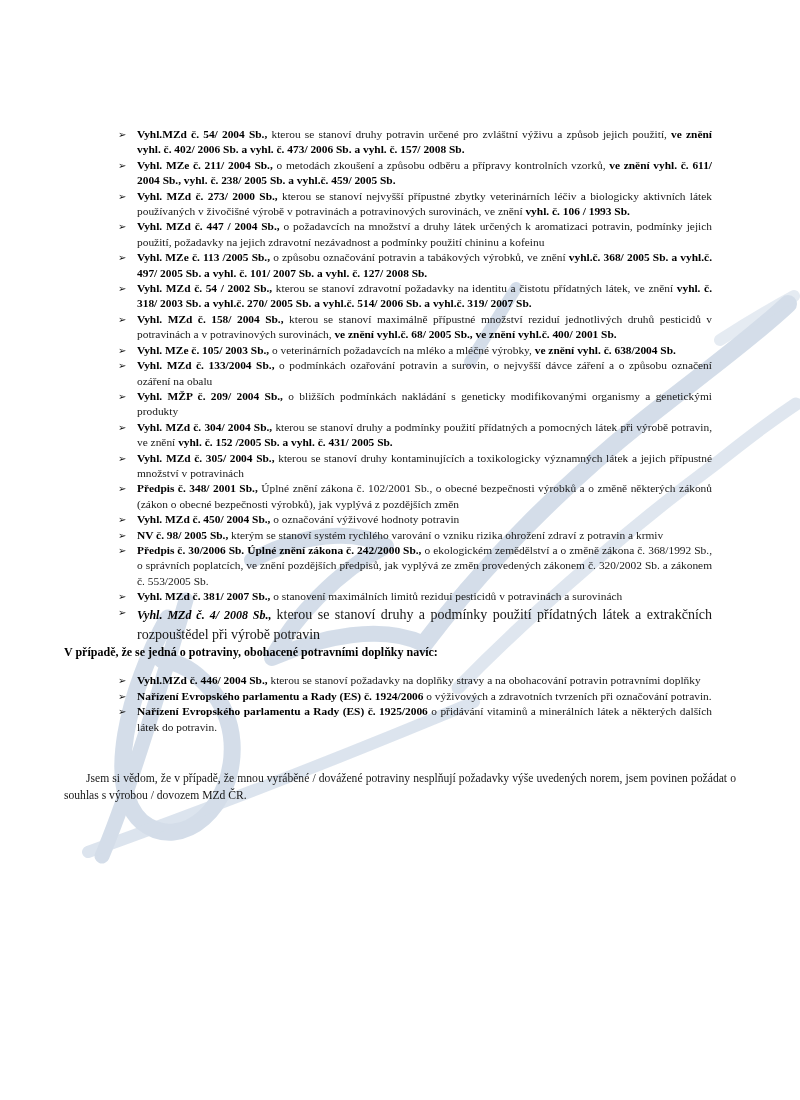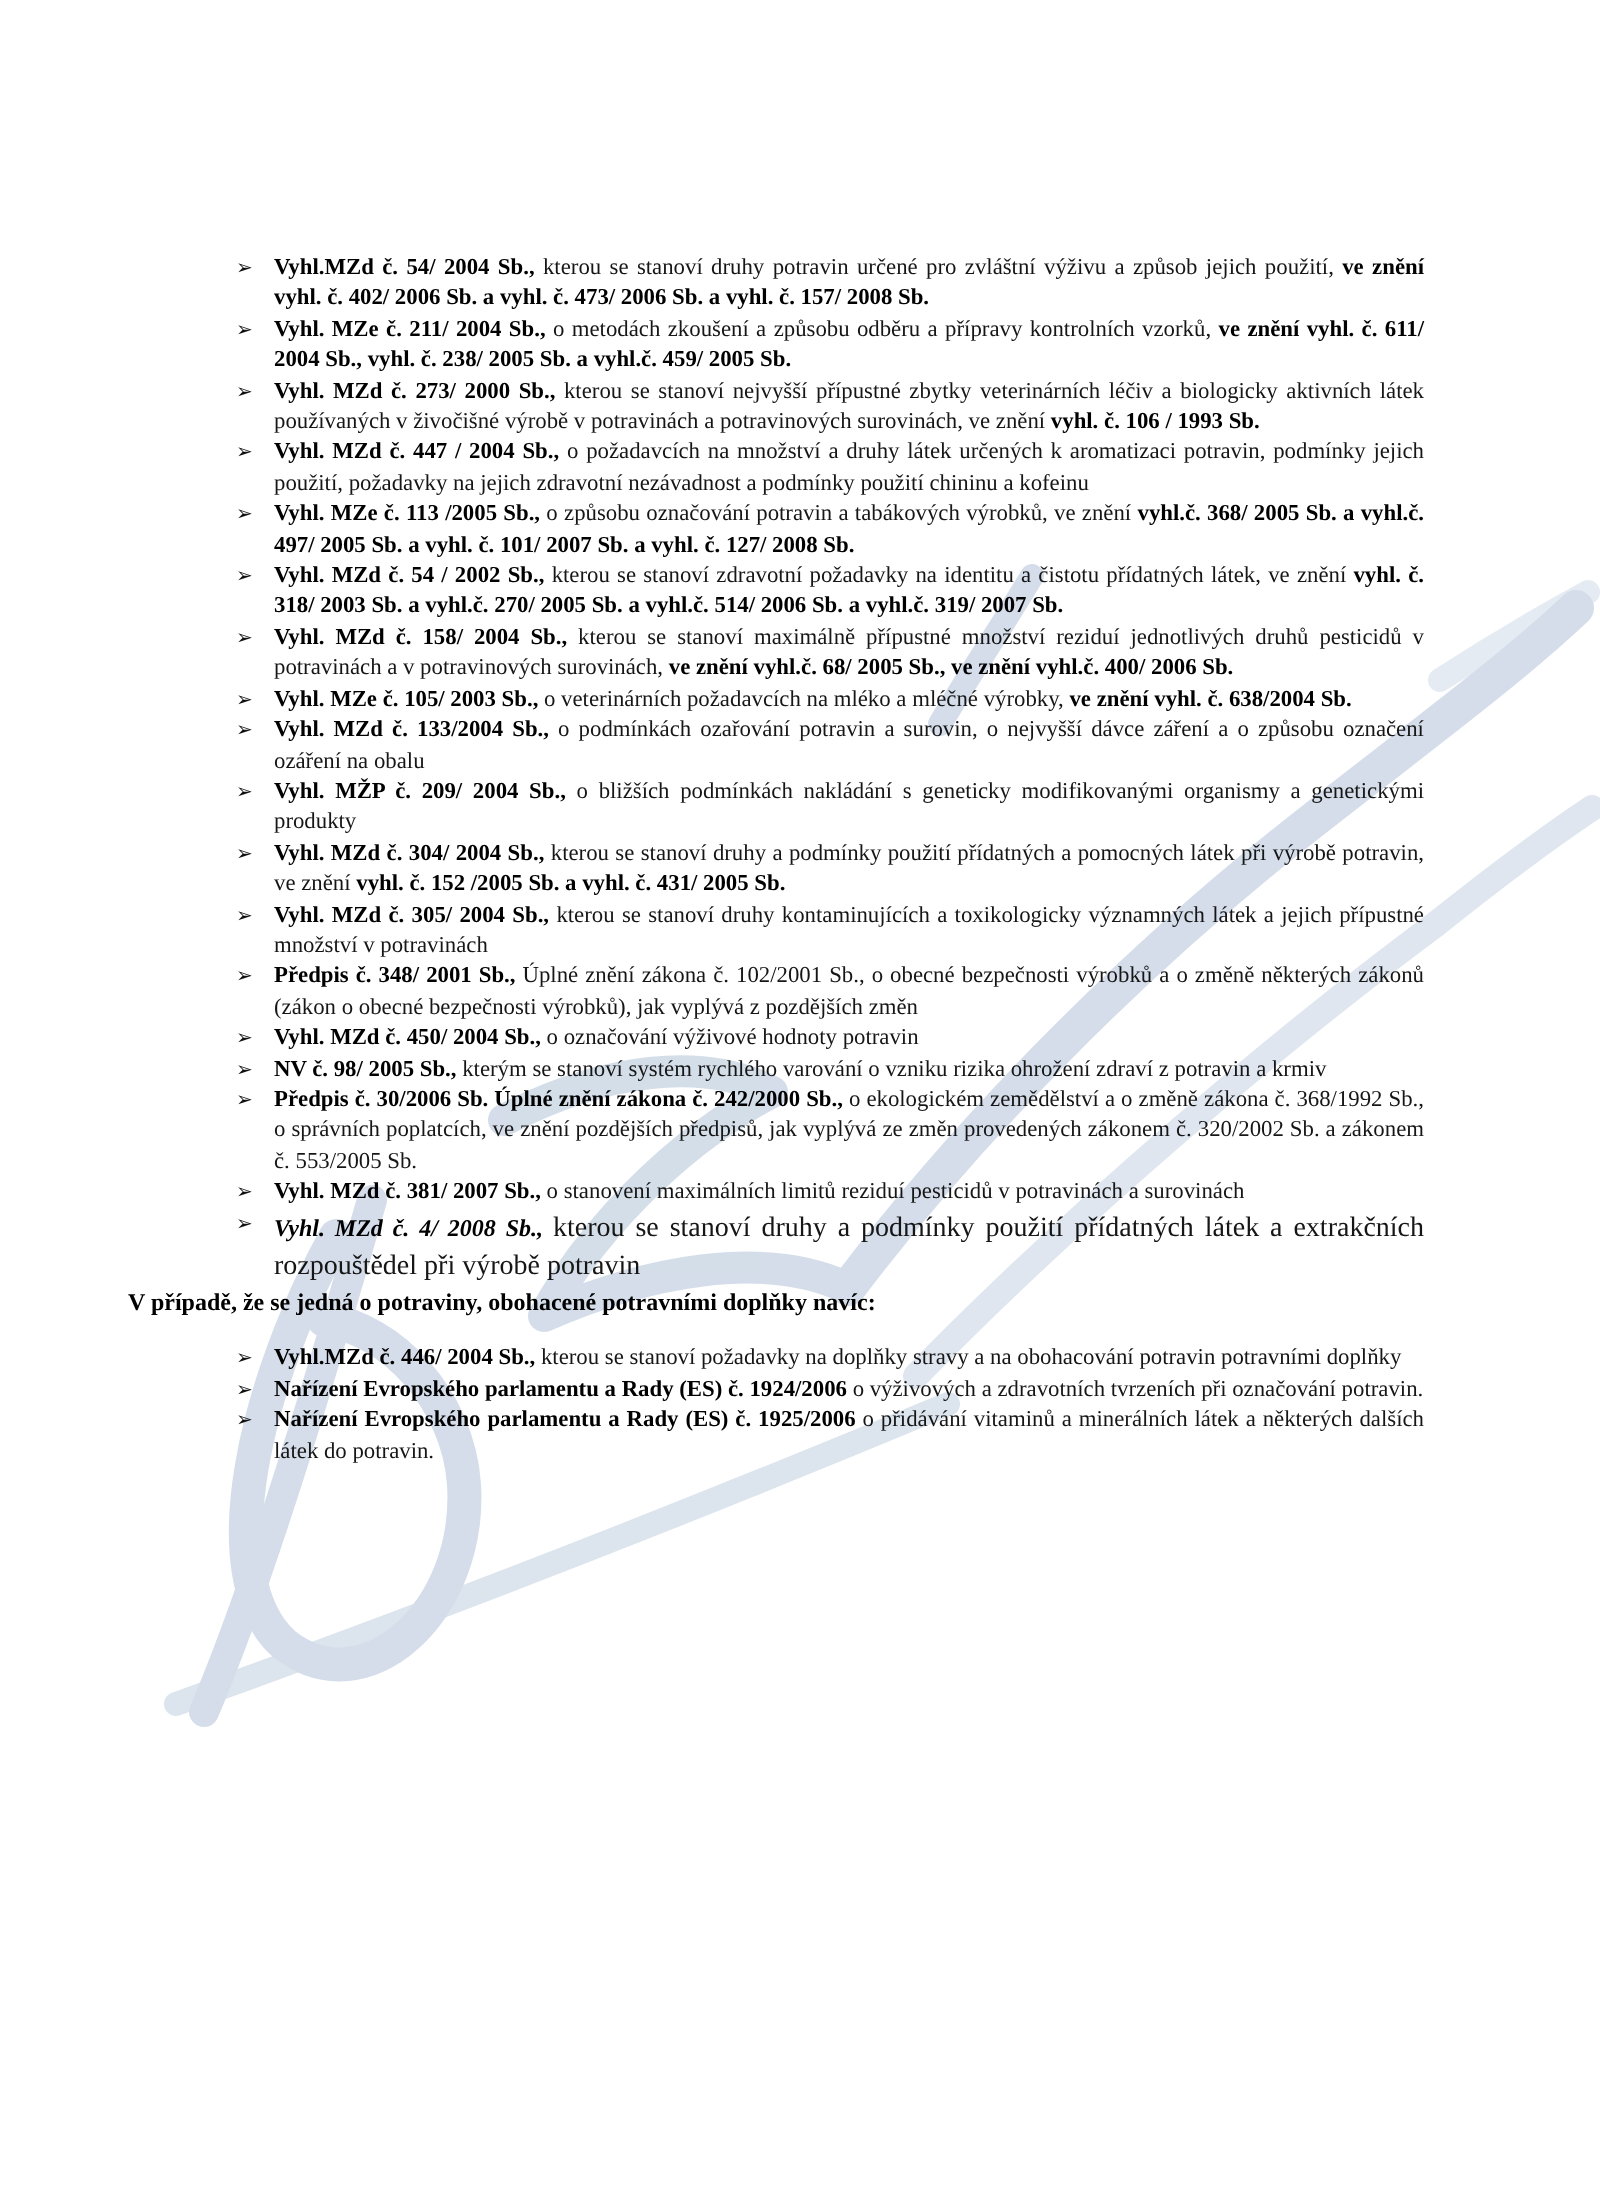--- a/index.html
+++ b/index.html
@@ -76,21 +76,21 @@
         <div class="li">
           <span class="bullet">➢</span>
           <span class="txt"><span class="b">Vyhl. MZe č. 113 /2005 Sb., </span><span>o způsobu označování potravin a tabákových výrobků, ve znění </span><span class="b">vyhl.č. 368/ 2005 Sb. a vyhl.č. 497/ 2005 Sb. a vyhl. č. 101/ 2007 Sb. a vyhl. č. 127/ 2008 Sb.</span></span>
         </div>
         <div class="li">
           <span class="bullet">➢</span>
           <span class="txt"><span class="b">Vyhl. MZd č. 54 / 2002 Sb., </span><span>kterou se stanoví zdravotní požadavky na identitu a čistotu přídatných látek, ve znění </span><span class="b">vyhl. č. 318/ 2003 Sb. a vyhl.č. 270/ 2005 Sb. a vyhl.č. 514/ 2006 Sb. a vyhl.č. 319/ 2007 Sb.</span></span>
         </div>
         <div class="li">
           <span class="bullet">➢</span>
-          <span class="txt"><span class="b">Vyhl. MZd č. 158/ 2004 Sb., </span><span>kterou se stanoví maximálně přípustné množství reziduí jednotlivých druhů pesticidů v potravinách a v potravinových surovinách, </span><span class="b">ve znění vyhl.č. 68/ 2005 Sb., ve znění vyhl.č. 400/ 2006 Sb.</span></span>
+          <span class="txt"><span class="b">Vyhl. MZd č. 158/ 2004 Sb., </span><span>kterou se stanoví maximálně přípustné množství reziduí jednotlivých druhů pesticidů v potravinách a v potravinových surovinách, </span><span class="b">ve znění vyhl.č. 68/ 2005 Sb., ve znění vyhl.č. 400/ 2001 Sb.</span></span>
         </div>
         <div class="li">
           <span class="bullet">➢</span>
           <span class="txt"><span class="b">Vyhl. MZe č. 105/ 2003 Sb., </span><span>o veterinárních požadavcích na mléko a mléčné výrobky, </span><span class="b">ve znění vyhl. č. 638/2004 Sb.</span></span>
         </div>
         <div class="li">
           <span class="bullet">➢</span>
           <span class="txt"><span class="b">Vyhl. MZd č. 133/2004 Sb., </span><span>o podmínkách ozařování potravin a surovin, o nejvyšší dávce záření a o způsobu označení ozáření na obalu</span></span>
         </div>
         <div class="li">
@@ -141,15 +141,16 @@
         <div class="li">
           <span class="bullet">➢</span>
           <span class="txt"><span class="b">Nařízení Evropského parlamentu a Rady (ES) č. 1924/2006 </span><span>o výživových a zdravotních tvrzeních při označování potravin.</span></span>
         </div>
         <div class="li">
           <span class="bullet">➢</span>
           <span class="txt"><span class="b">Nařízení Evropského parlamentu a Rady (ES) č. 1925/2006 </span><span> o přidávání vitaminů a minerálních látek a některých dalších látek do potravin.</span></span>
         </div>
       </div>
 
+    <p class="closing">Jsem si vědom, že v případě, že mnou vyráběné / dovážené potraviny nesplňují požadavky výše uvedených norem, jsem povinen požádat o souhlas s výrobou / dovozem MZd ČR.</p>
 
   </div>
 </div>
 
 </body></html>

